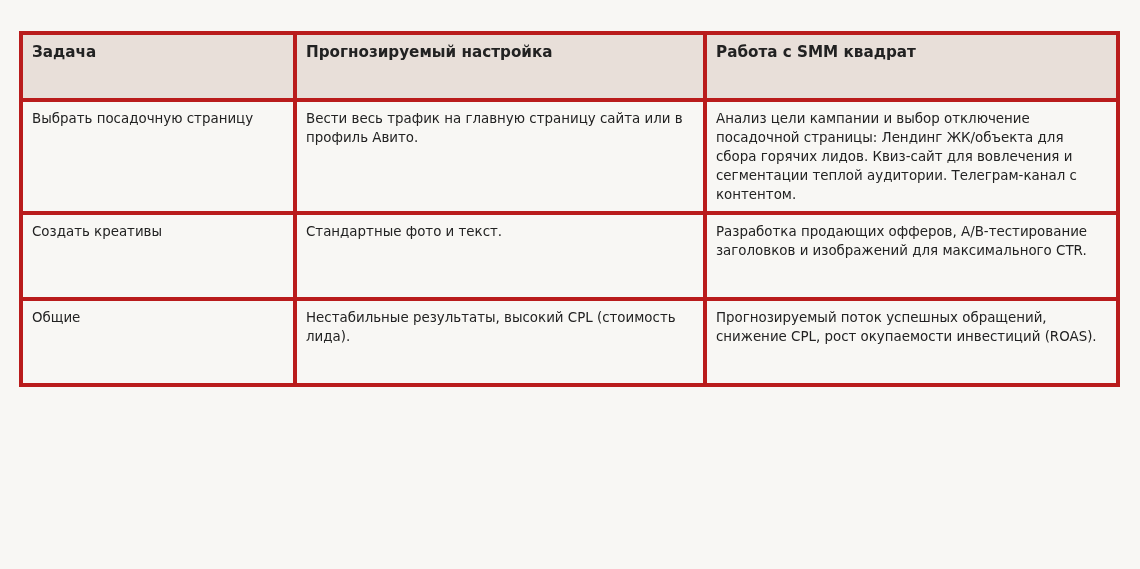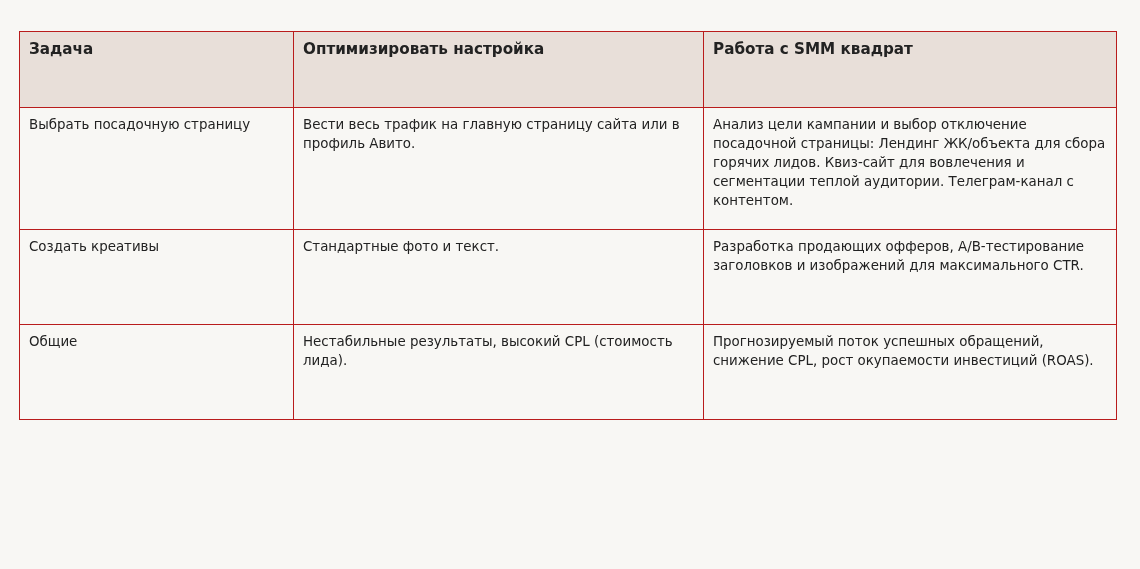--- a/index.html
+++ b/index.html
@@ -12,24 +12,24 @@
     overflow: hidden;
   }
   table.cmp {
     position: absolute;
     left: 19px; top: 31px;
     border-collapse: collapse;
     width: 1097px;
     table-layout: fixed;
   }
   table.cmp th, table.cmp td {
-    border: 1px solid #b91c1c;
+    border: 4px solid #b91c1c;
     vertical-align: top;
     text-align: left;
-    padding: 7px 9px 18px 9px;
+    padding: 7px 9px 6px 9px;
     font-size: 13.4px;
     line-height: 19px;
   }
   table.cmp th {
     background: #e8dfd9;
     font-weight: bold;
     font-size: 15.2px;
     height: 49px;
     padding-top: 8px;
   }
@@ -48,21 +48,21 @@
 
 <table class="cmp">
   <colgroup>
       <col class="c1">
       <col class="c2">
       <col class="c3">
     </colgroup>
   <thead>
     <tr>
       <th>Задача</th>
-      <th>Оптимизировать настройка</th>
+      <th>Прогнозируемый настройка</th>
       <th>Работа с SMM квадрат</th>
     </tr>
   </thead>
   <tbody>
     <tr class="r2">
       <td>Выбрать посадочную страницу</td>
       <td>Вести весь трафик на главную страницу сайта или в профиль Авито.</td>
       <td>Анализ цели кампании и выбор отключение посадочной страницы: Лендинг ЖК/объекта для сбора горячих лидов. Квиз-сайт для вовлечения и сегментации теплой аудитории. Телеграм-канал с контентом.</td>
     </tr>
     <tr class="r3">

